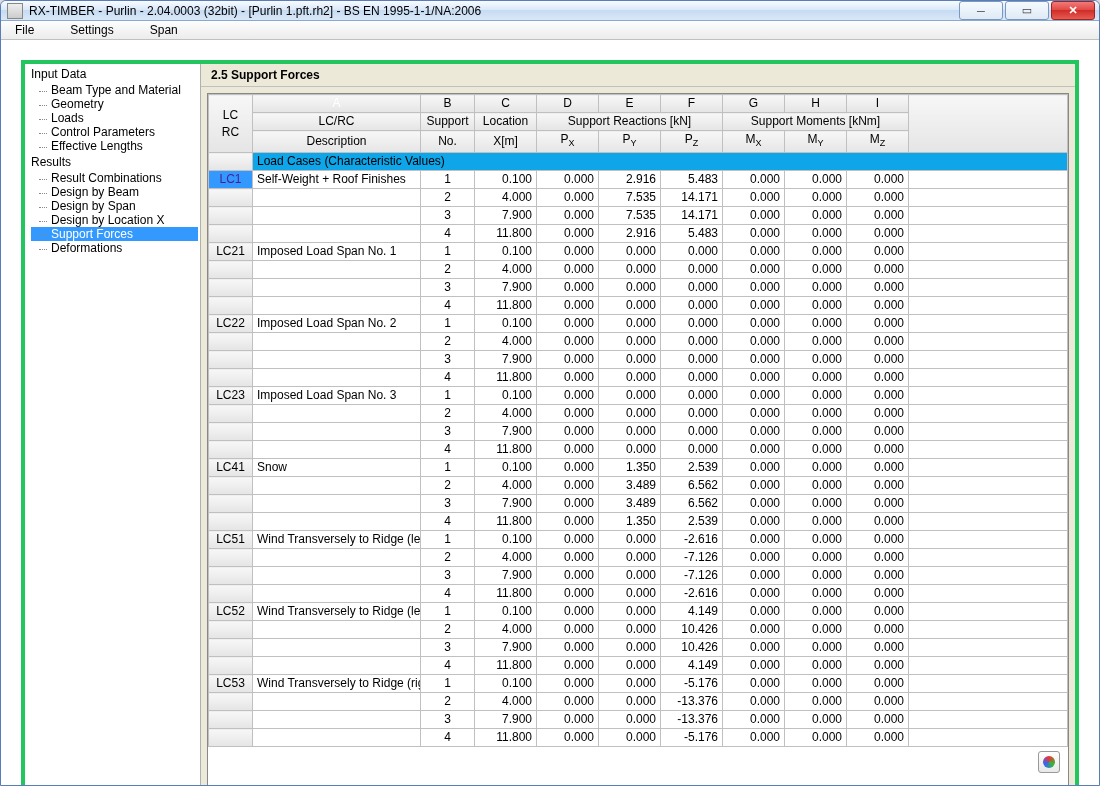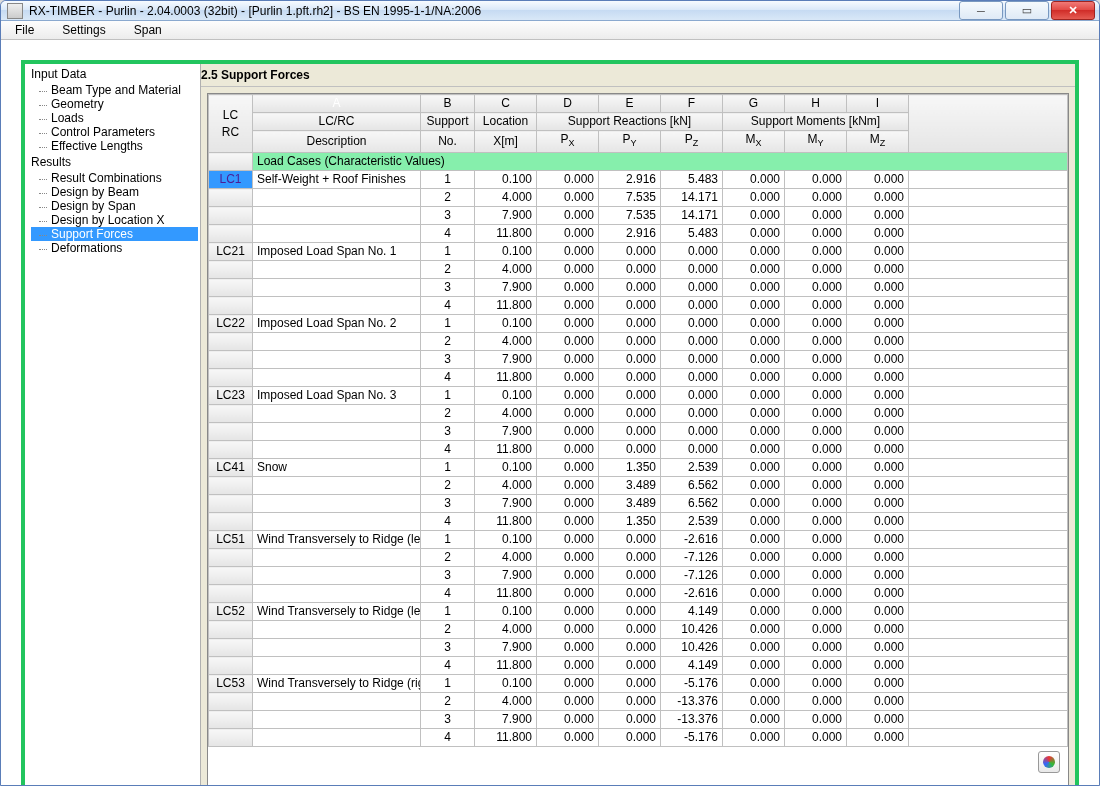--- a/index.html
+++ b/index.html
@@ -48,21 +48,21 @@
   background: linear-gradient(#f07a77,#e34b46 45%,#cf2a26 46%,#e55b52);
   border-color:#a02320;color:#fff;font-weight:bold;
 }
 .menubar {
   height: 22px;
   background: linear-gradient(#fdfdfd,#ececec);
   border-bottom: 1px solid #c0c0c0;
   display: flex;
   align-items: center;
   padding: 0 6px;
-  gap: 12px;
+  gap: 20px;
 }
 .menubar span { padding: 2px 8px; }
 .content {
   flex: 1;
   display: flex;
   margin: 20px;
   border: 4px solid #22c55e;
   background: #fff;
 }
 .sidebar {
@@ -82,21 +82,21 @@
 .tree-child.selected {
   background: #3399ff; color:#fff;
 }
 .main {
   flex:1;
   display:flex;
   flex-direction: column;
   background: #ece9d8;
 }
 .panel-title {
-  padding: 4px 0;
+  padding: 4px 10px;
   font-weight: bold;
   background: #ece9d8;
   border-bottom: 1px solid #c0c0c0;
 }
 .tablewrap {
   margin: 6px 6px 6px 6px;
   background: #fff;
   border: 1px solid #888;
   height: 764px;
   overflow:auto;
@@ -124,21 +124,21 @@
 th.colA { background: linear-gradient(#4fb2ff,#1e8bef); color:#fff; }
 td.rowhead {
   background: linear-gradient(#f7f7f7,#e5e5e5);
   text-align:center;
 }
 td.rowhead.sel { background:#3399ff; color:#4c1d95;}
 td.desc { text-align:left; }
 td.num { text-align:right; }
 td.center { text-align:center; }
 tr.section td.section {
-  background: #86efac;
+  background: #0ea5e9;
   font-weight: normal;
   text-align:left;
 }
 .flex-spacer { flex:1; }
 .color-iconbtn {
   width:22px;height:22px;border:1px solid #999;border-radius:3px;
   background: linear-gradient(#fff,#e8e8e8);
   display:flex;align-items:center;justify-content:center;
   margin: 4px 8px 4px auto;
 }

